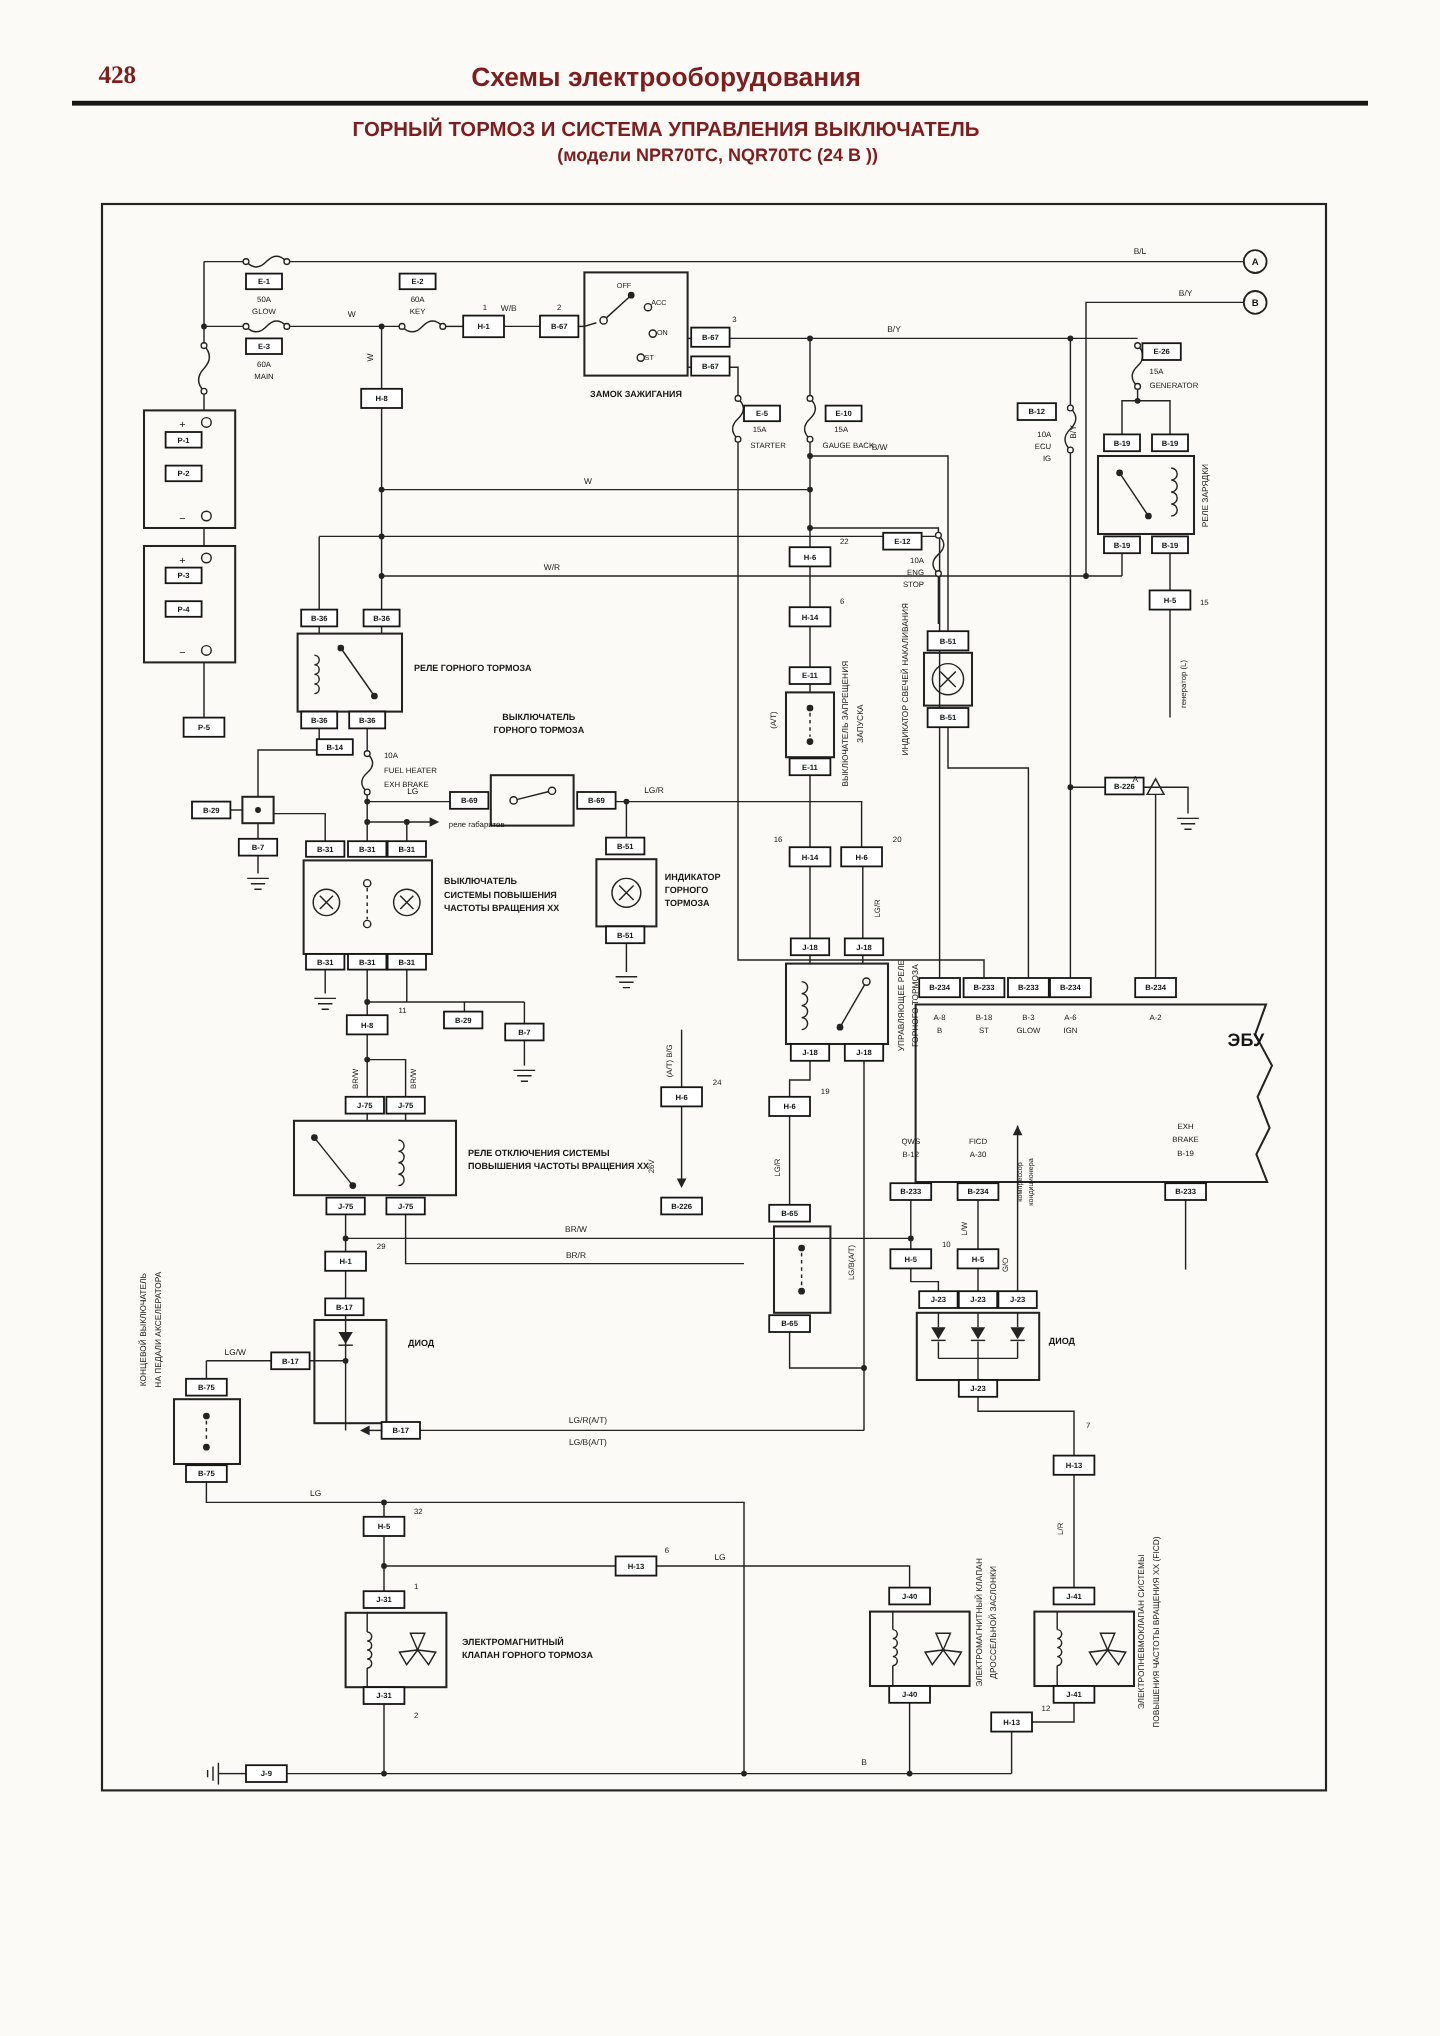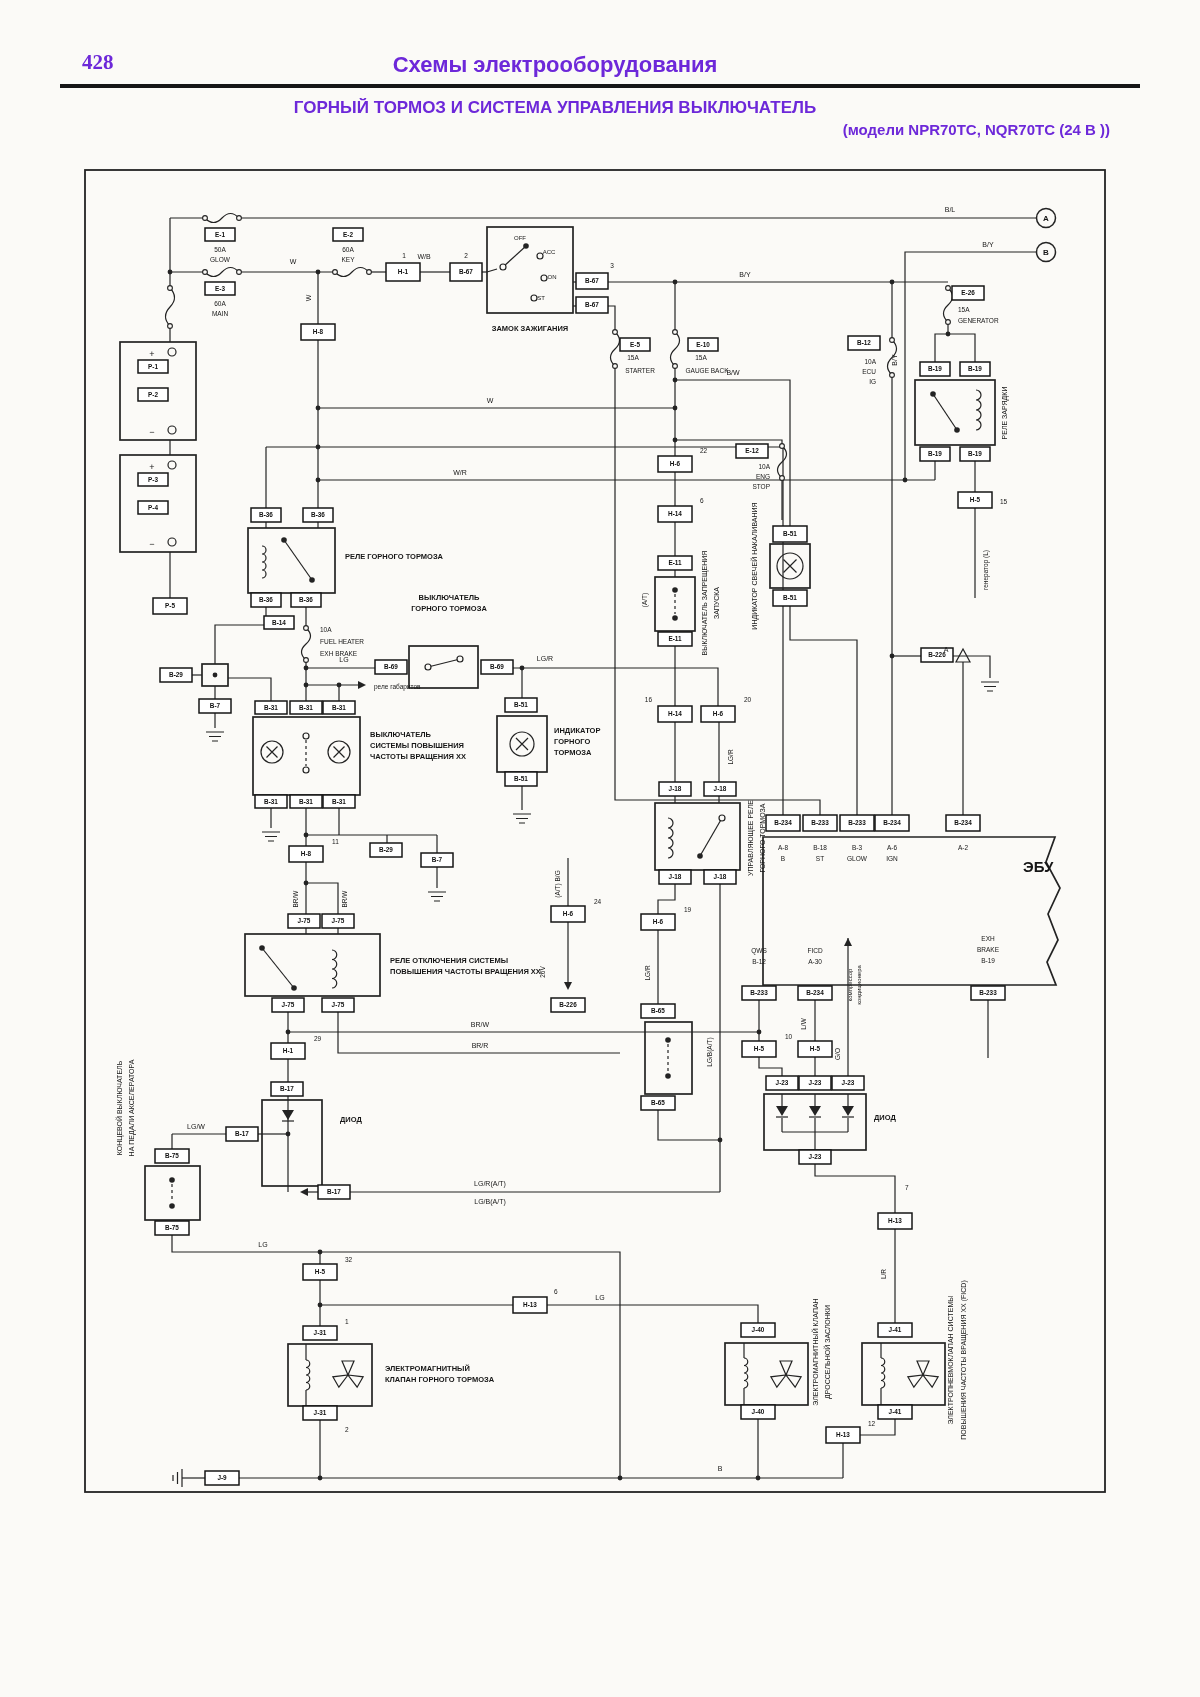--- a/index.html
+++ b/index.html
@@ -1,24 +1,24 @@
 <!DOCTYPE html>
 <html><head>
 <meta charset="utf-8">
 <style>
   html,body{margin:0;padding:0;background:#e8e6e1;}
   .page{position:relative;width:1200px;height:1697px;background:#fbfaf7;margin:0 auto;
-        font-family:"Liberation Sans",sans-serif;color:#6d28d9;overflow:hidden;}
+        font-family:"Liberation Sans",sans-serif;color:#7f1d1d;overflow:hidden;}
   .pagenum{position:absolute;left:82px;top:50px;font-size:21px;font-weight:bold;
            font-family:"Liberation Serif",serif;}
   .hdr{position:absolute;left:0;top:52px;width:1110px;text-align:center;
        font-size:22px;font-weight:bold;}
   .hdr-rule{position:absolute;left:60px;top:84px;width:1080px;border-top:4px solid #161616;}
   .title1{position:absolute;left:0;top:98px;width:1110px;text-align:center;font-size:17px;font-weight:bold;}
-  .title2{position:absolute;left:0;top:121px;width:1110px;text-align:right;font-size:15px;font-weight:bold;}
+  .title2{position:absolute;left:0;top:121px;width:1110px;text-align:center;font-size:15px;font-weight:bold;padding-left:43px;}
   svg{position:absolute;left:0;top:0;}
   .wr{fill:none;stroke:#232323;stroke-width:1.2;}
   .bx{fill:none;stroke:#232323;stroke-width:1.7;}
   .frame{fill:none;stroke:#232323;stroke-width:1.8;}
   .tg{fill:#fff;stroke:#161616;stroke-width:1.5;}
   .tgt{fill:#111;font-size:6.4px;font-weight:bold;text-anchor:middle;font-family:"Liberation Sans",sans-serif;}
   .tx{fill:#161616;font-family:"Liberation Sans",sans-serif;}
   .b{font-weight:bold;}
   .sym{fill:none;stroke:#232323;stroke-width:1.2;}
   .fill{fill:#232323;stroke:none;}

